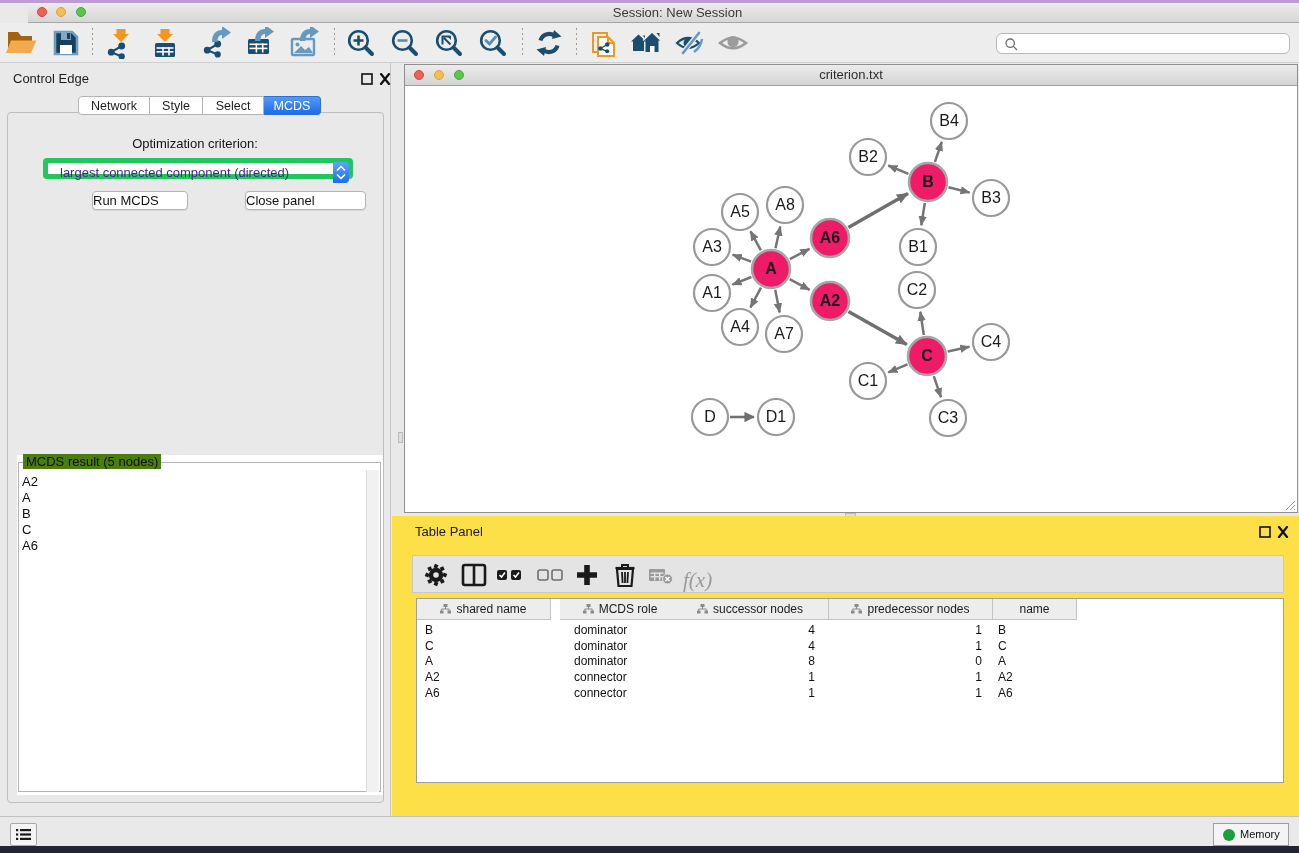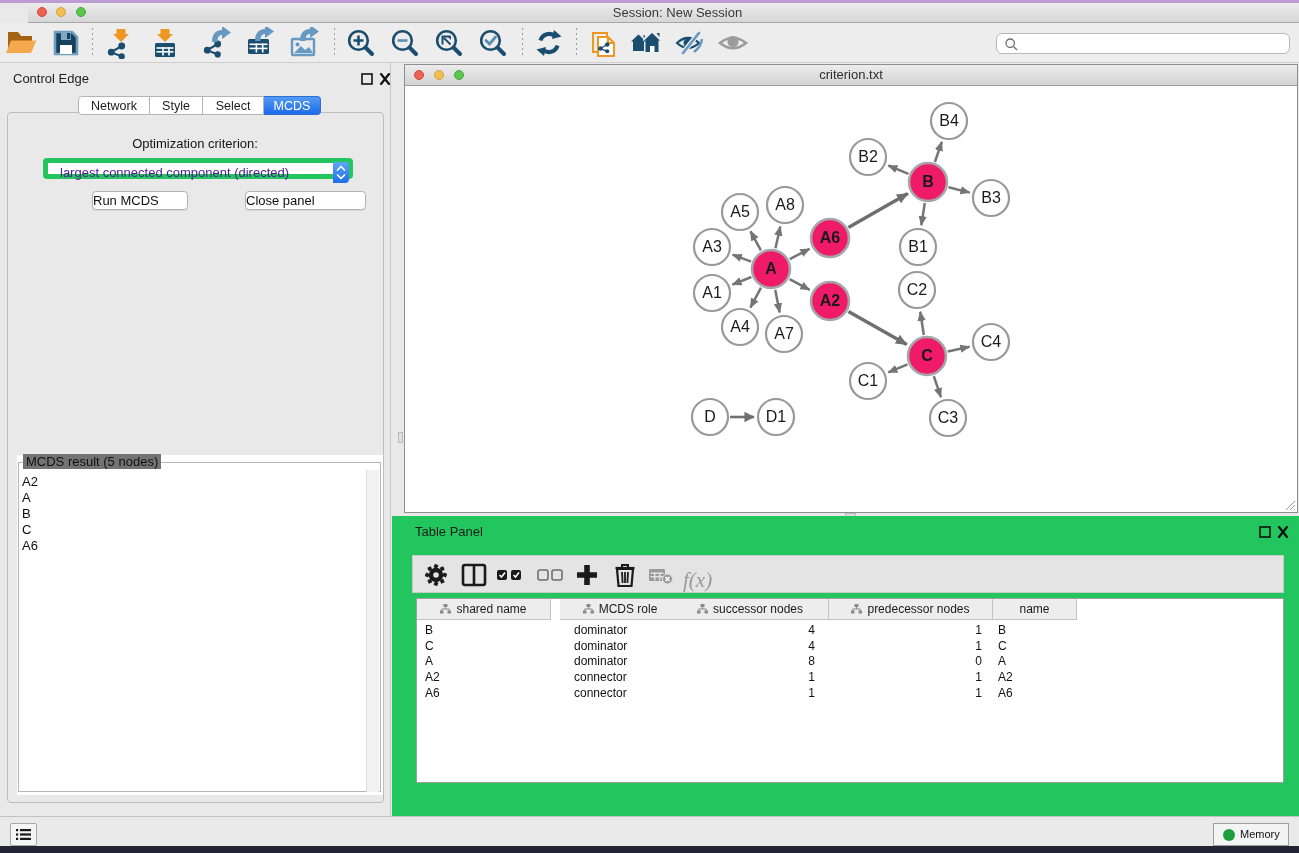--- a/index.html
+++ b/index.html
@@ -33,38 +33,38 @@
 #mcdsselect { left:43px; top:95px; width:310px; height:21px; background:#fff;
   border:5px solid #22c55e; border-radius:4px; font-size:13px; color:#4c1d95; line-height:19px;
   padding-left:12px; }
 #selcap { right:-1px; top:-1px; width:16px; height:21px; border-radius:0 4px 4px 0;
   background:linear-gradient(#5ea7f7,#1c6cee); }
 .btn { height:19px; background:#fff; border:1px solid #b3b3b3; border-radius:4px;
   font-size:13px; color:#111; line-height:17px;
   box-shadow:0 1px 1px rgba(0,0,0,0.08); }
 #resultwrap { left:17px; top:392px; width:366px; height:340px; background:#fff; }
 #fieldset { left:1px; top:7px; width:363px; height:330px; border:1px solid #b5b5b5; }
-#legend { left:6px; top:-1px; background:#737373; padding:0 3px; font-size:13px; color:#111; }
+#legend { left:6px; top:-1px; background:#4d7c0f; padding:0 3px; font-size:13px; color:#111; }
 .listitems { left:5px; top:19px; font-size:13px; color:#0d0d0d; line-height:16px; }
 #scrolltrack { right:4px; top:15px; width:13px; height:322px; background:#f1f1f1; border-left:1px solid #dcdcdc; }
 
 
 #netwin { left:404px; top:64px; width:894px; height:449px; background:#fff;
   border:1px solid #8f8f8f; }
 #nettitle { left:0; top:0; width:100%; height:21px; background:linear-gradient(#ececec,#d4d4d4);
   border-bottom:1px solid #9f9f9f; }
 #nettitle .ttl { width:100%; text-align:center; font-size:13px; color:#2e2e2e; line-height:20px; }
 .nlb { font-weight:bold; }
 .nl { font-size:16px; fill:#1a1a1a; text-anchor:middle; font-family:"Liberation Sans",sans-serif; }
 .e { stroke:#757575; stroke-width:2.5; }
 .ek { stroke:#6f6f6f; stroke-width:3.4; }
 .em { stroke:#6f6f6f; stroke-width:2.6; }
 
 
-#tablepanel { left:392px; top:516px; width:907px; height:300px; background:#22c55e; }
+#tablepanel { left:392px; top:516px; width:907px; height:300px; background:#fde047; }
 #tptoolbar { left:20px; top:39px; width:872px; height:38px; background:#e4e4e4;
   border:1px solid #c9c9c9; }
 #thetable { left:24px; top:82px; width:868px; height:185px; background:#fff; border:1px solid #9f9f9f; }
 .th { top:0; height:21px; background:#ededed; border-right:1px solid #c3c3c3; border-bottom:1px solid #c3c3c3;
   font-size:12px; color:#1a1a1a; line-height:20px; text-align:center; }
 .td { font-size:12px; color:#111; height:15.7px; line-height:15.7px; }
 .bt { border:1px solid #b4b4b4; border-left:none; background:#fff; color:#1c1c1c;
   font-size:12.5px; text-align:center; line-height:19px; height:21px; }
 .bt.first { border-left:1px solid #b4b4b4; border-radius:4px 0 0 4px; }
 .bt.last { border-radius:0 4px 4px 0; }

